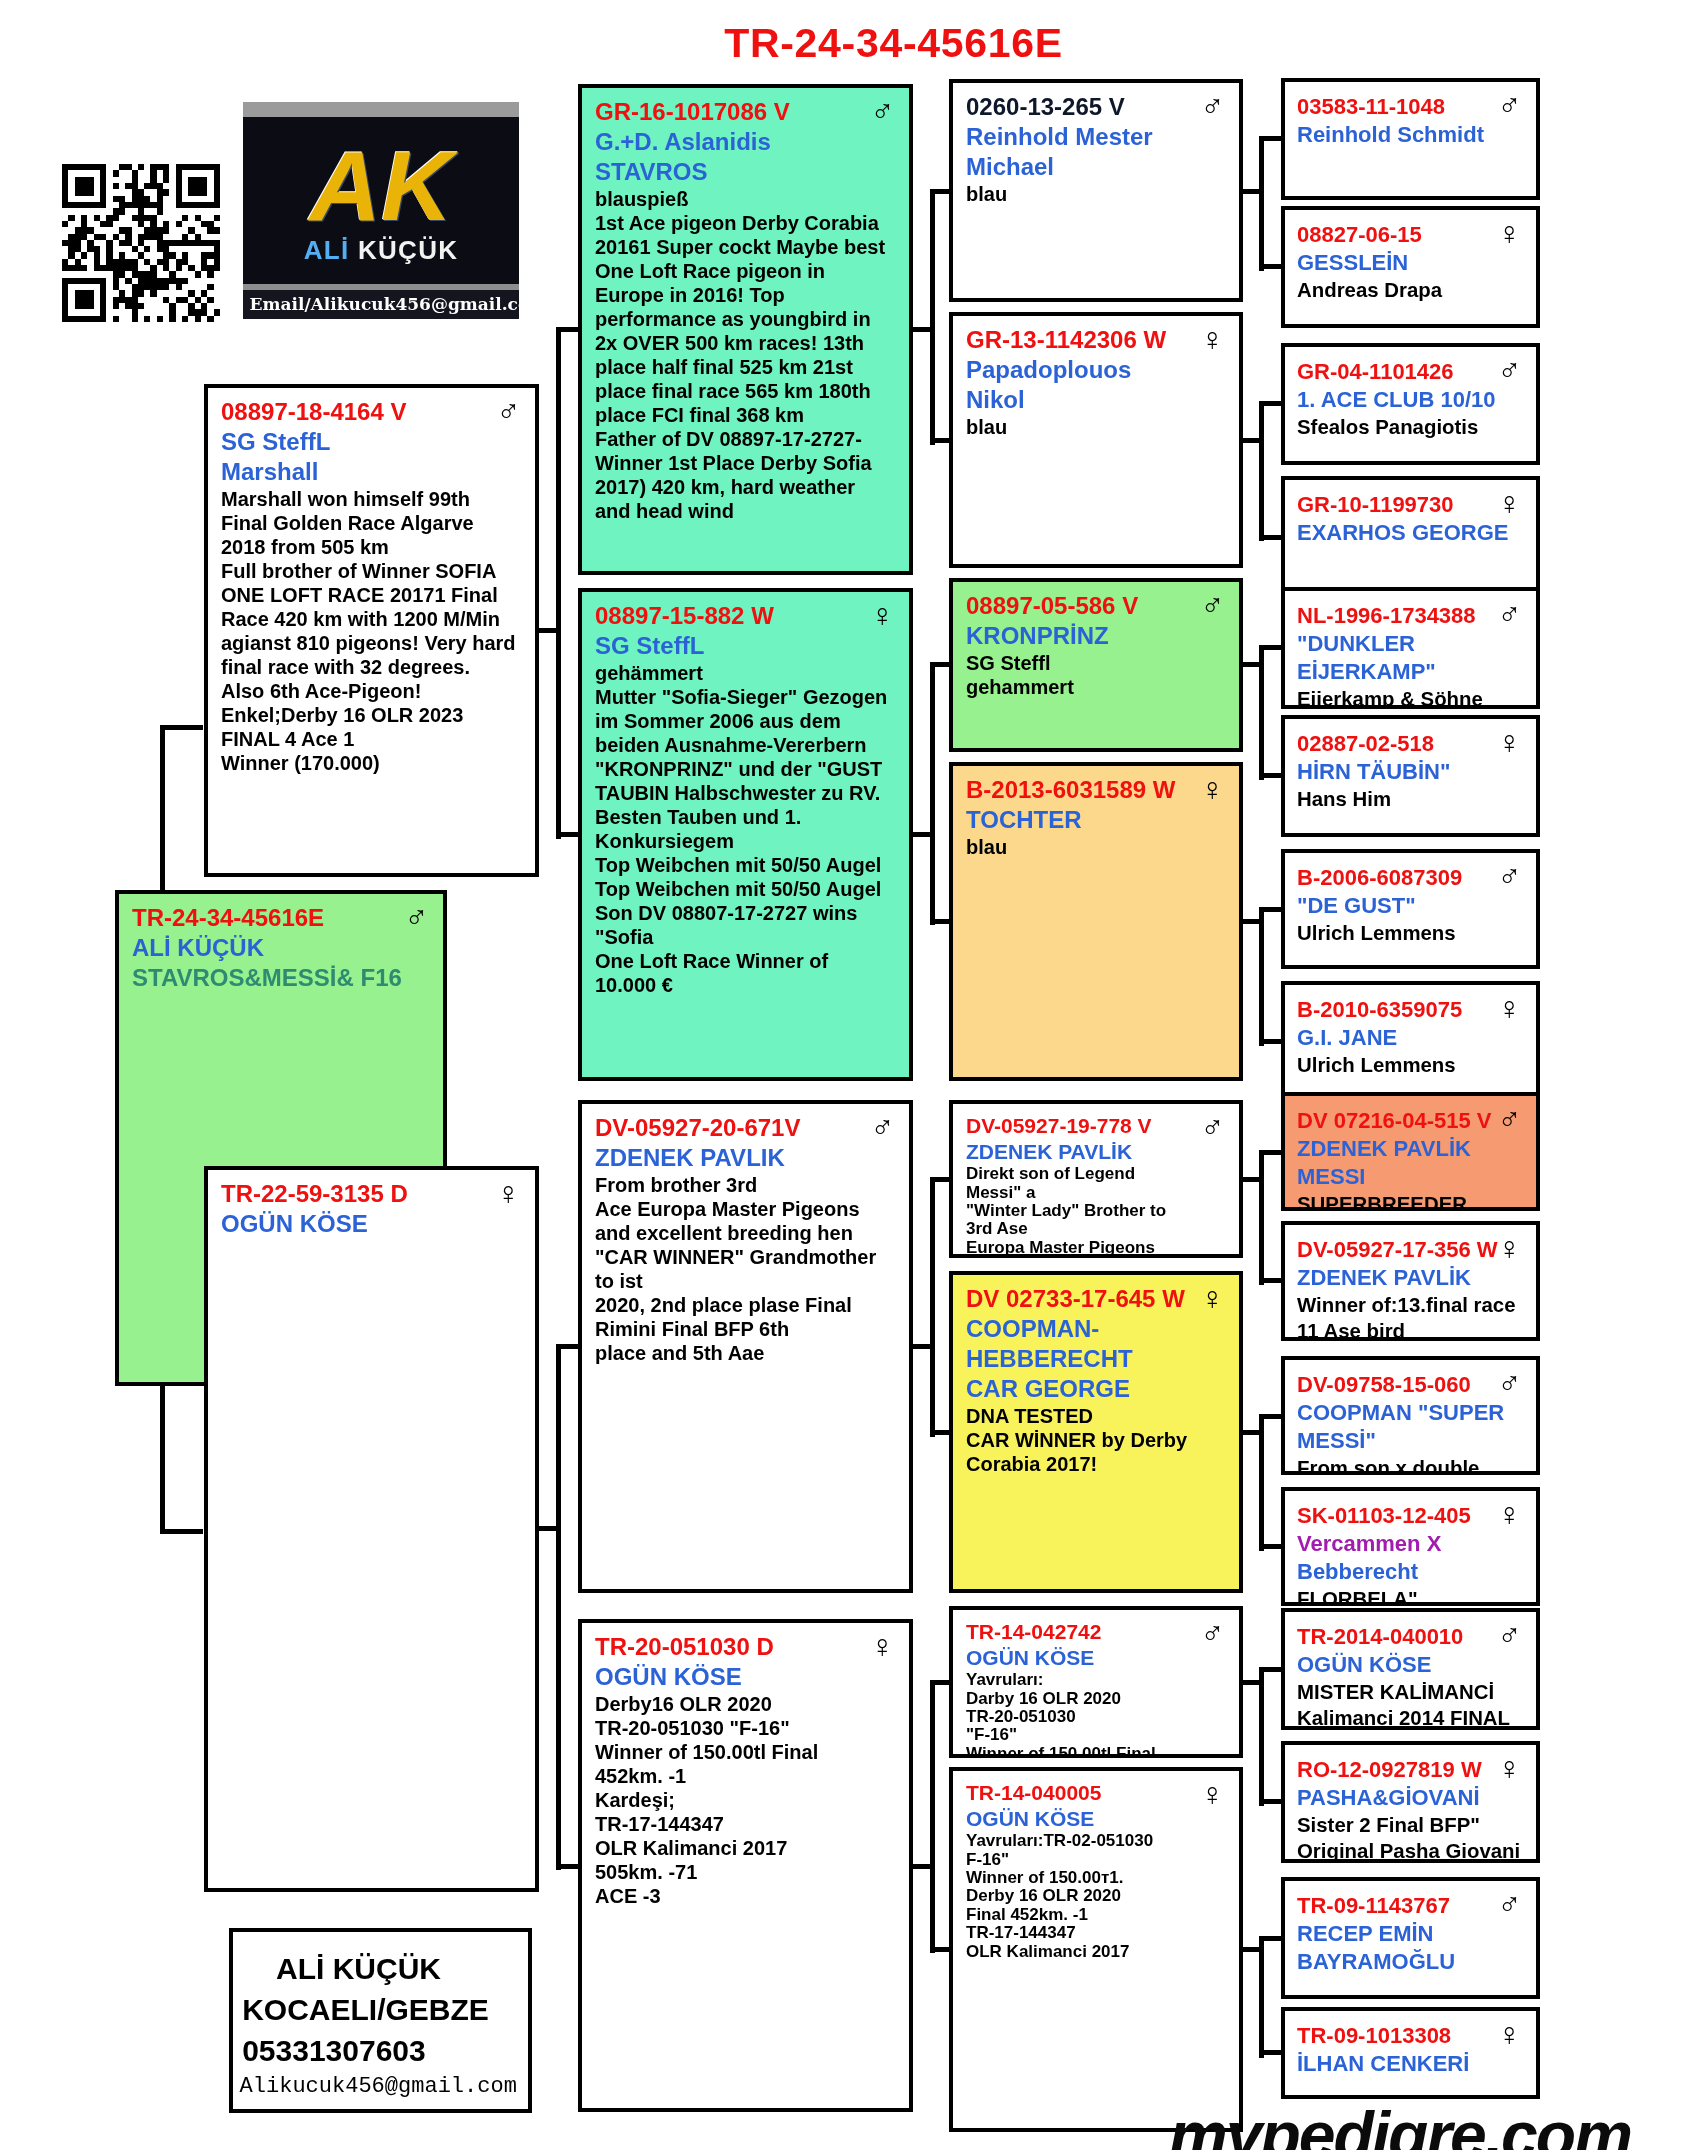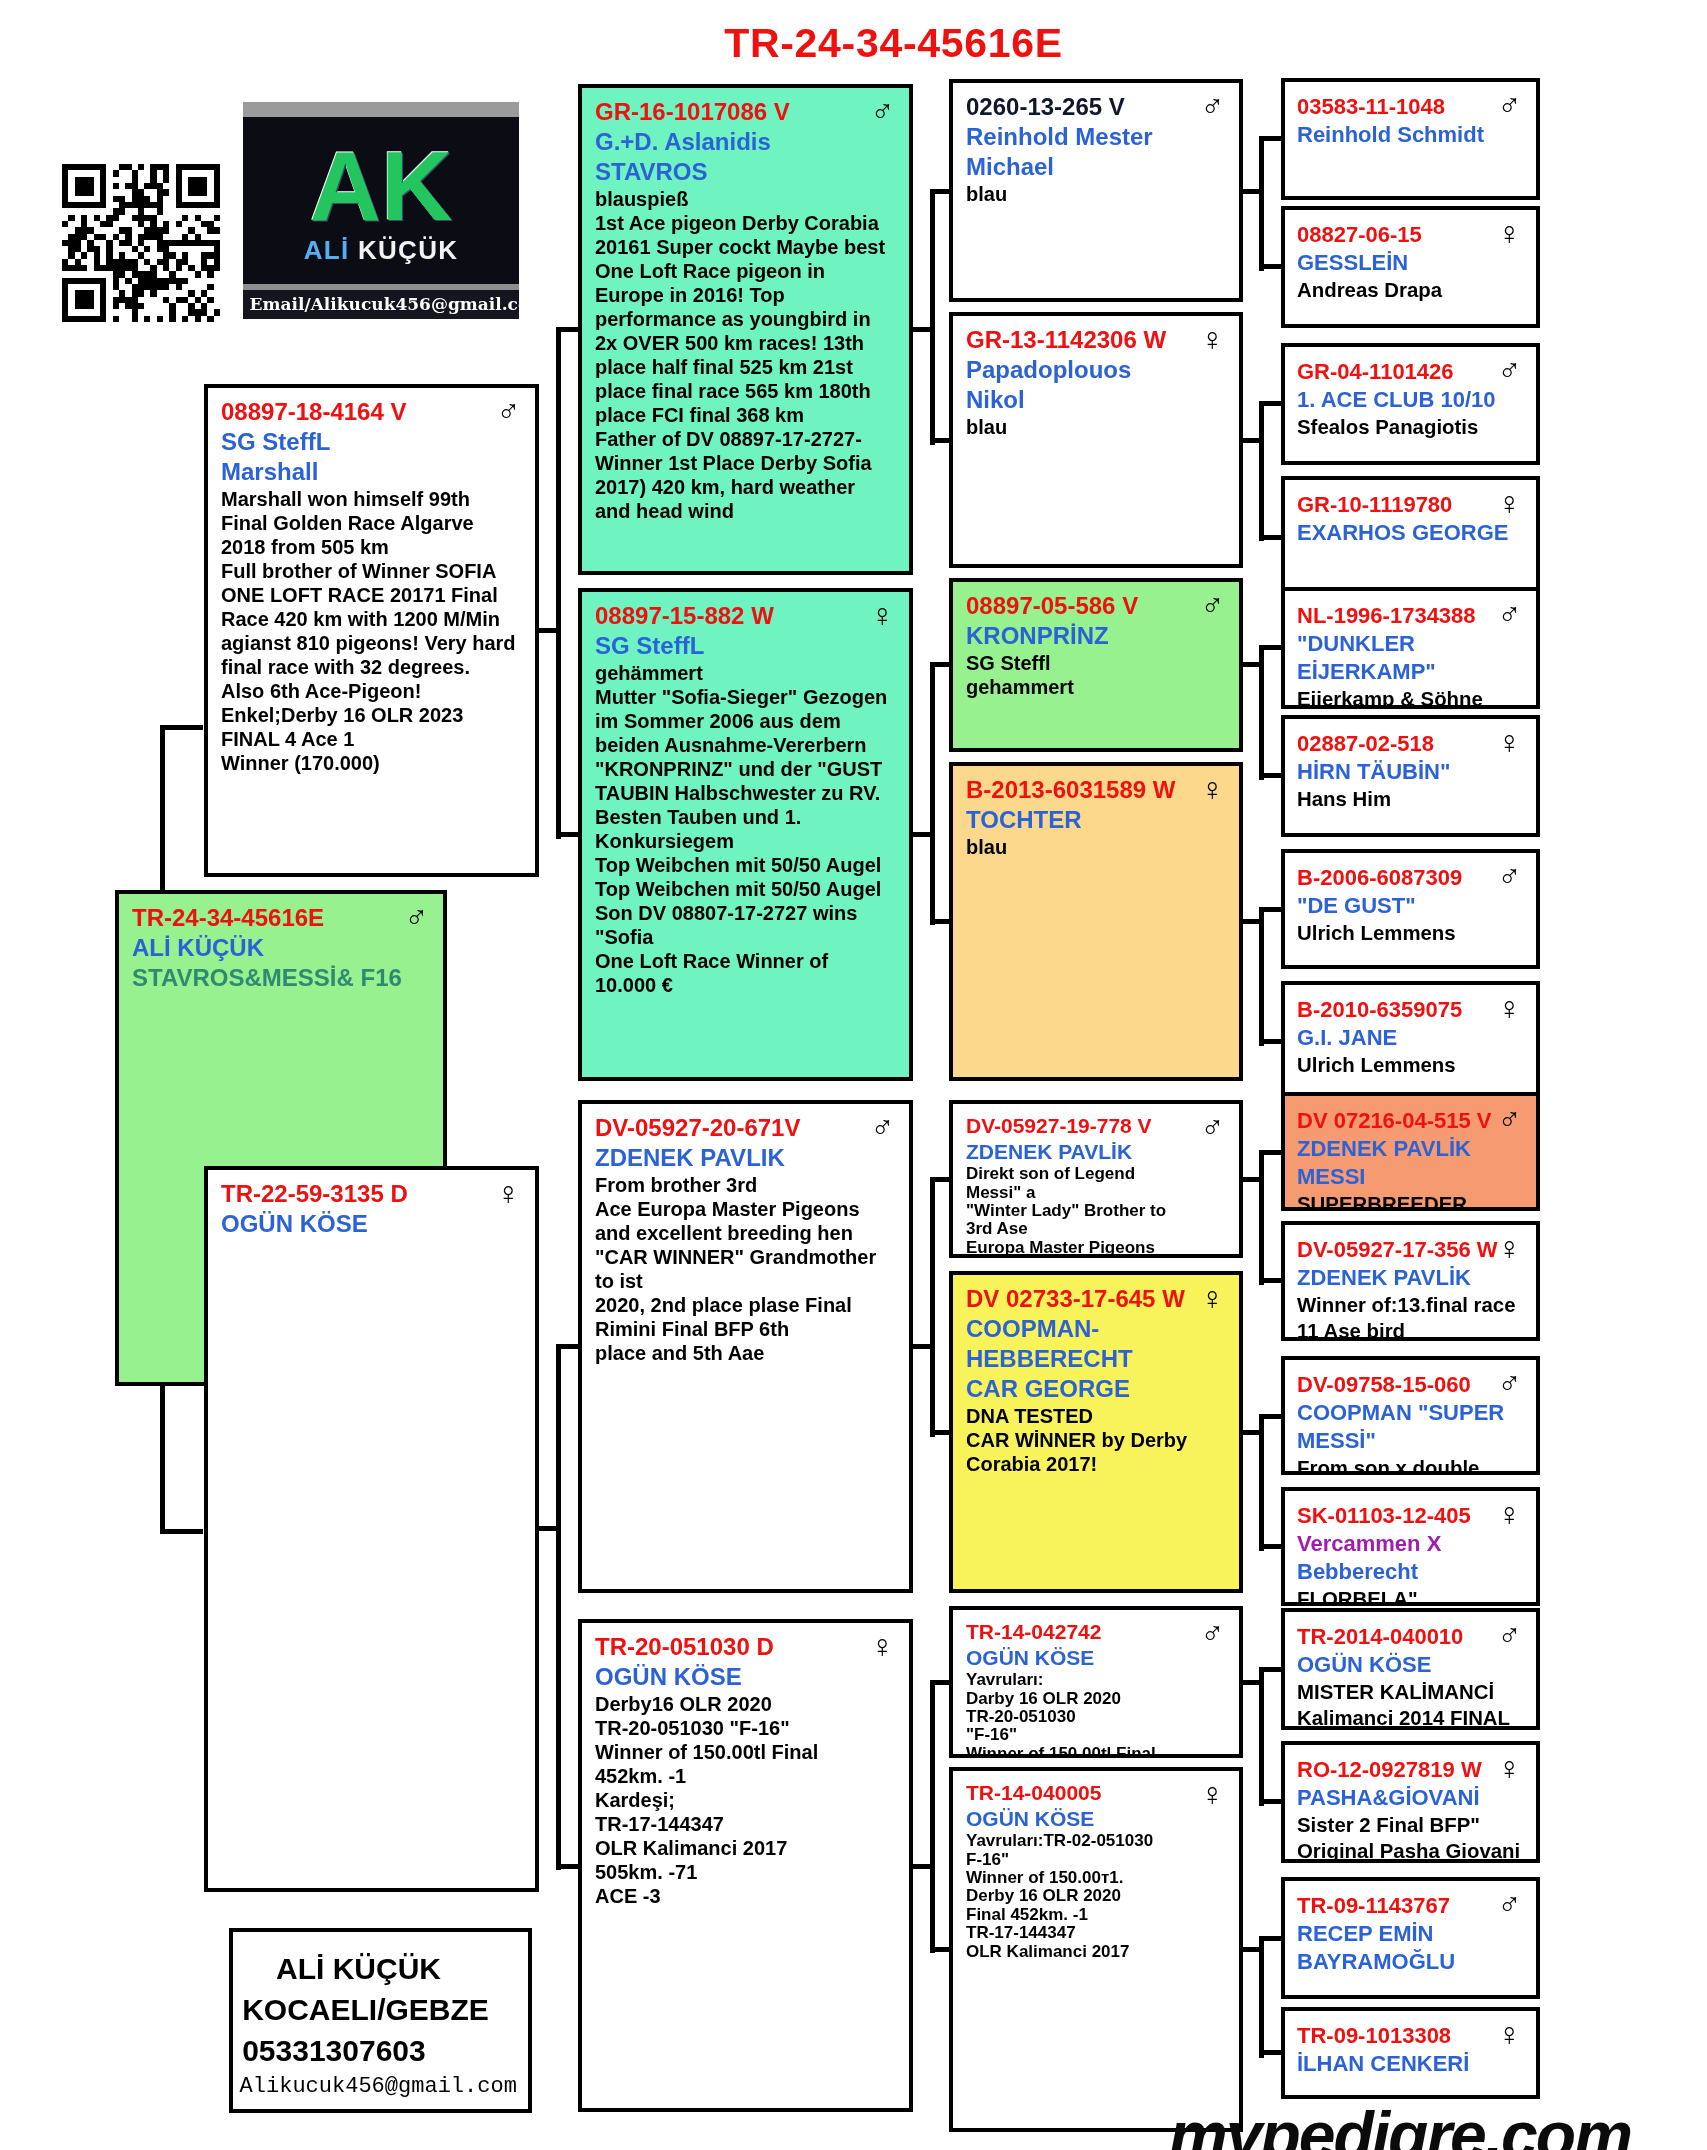--- a/index.html
+++ b/index.html
@@ -21,21 +21,21 @@
   .box.compact .bline{font-size:17px;line-height:18.4px;}
   .sex{position:absolute;top:5.3px;right:14.5px;font-size:32px;font-weight:normal;color:#000;}
   .seg{position:absolute;background:#000;}
   
   .qr{position:absolute;left:62px;top:164px;width:158px;height:158px;}
   
   .logo{position:absolute;left:243px;top:102px;width:276px;height:217px;background:#0c0c14;
         display:flex;flex-direction:column;overflow:hidden;}
   .logo-bar{height:14.5px;background:#9b9b9b;}
   .logo-mid{flex:1;display:flex;flex-direction:column;align-items:center;justify-content:center;}
-  .logo-ak{font-size:99px;line-height:99px;color:#22c55e;
+  .logo-ak{font-size:99px;line-height:99px;font-style:italic;color:#eab308;
            text-shadow:1.3px 1.3px 0 #3a4a66,-0.7px -0.7px 0 #ffffff;text-align:center;}
   .logo-name{font-size:26px;line-height:30px;letter-spacing:1.3px;color:#f2f2f2;}
   .logo-name .nm1{color:#53aef2;}
   .logo-email{border-top:6.6px solid #8e8e8e;background:#15151f;color:#ffffff;
               font-family:"DejaVu Serif",serif;font-size:17px;padding:4.6px 6.6px;}
   
   .contact{position:absolute;left:229px;top:1928px;width:303px;height:185px;
            border:4.6px solid #000;box-sizing:border-box;background:#fff;padding-top:16px;}
   .contact .c1{font-size:30px;line-height:41px;padding-left:43px;}
   .contact .c2,.contact .c3{font-size:30px;line-height:41px;padding-left:9.2px;}
@@ -538,21 +538,21 @@
         <div class="bline">Andreas Drapa</div>
       </div>
       <div class="box small" style="left: 1281px; top: 343px; width: 259px; height: 122px; background: rgb(255, 255, 255);">
         <div class="sex">♂</div>
         <div class="ring" style="color: rgb(239, 16, 16);">GR-04-1101426</div>
         <div class="name" style="color: rgb(43, 98, 214);">1. ACE CLUB 10/10</div>
         <div class="bline">Sfealos Panagiotis</div>
       </div>
       <div class="box small" style="left: 1281px; top: 476px; width: 259px; height: 122px; background: rgb(255, 255, 255);">
         <div class="sex">♀</div>
-        <div class="ring" style="color: rgb(239, 16, 16);">GR-10-1119780</div>
+        <div class="ring" style="color: rgb(239, 16, 16);">GR-10-1199730</div>
         <div class="name" style="color: rgb(43, 98, 214);">EXARHOS GEORGE</div>
       </div>
       <div class="box small" style="left: 1281px; top: 587px; width: 259px; height: 122px; background: rgb(255, 255, 255);">
         <div class="sex">♂</div>
         <div class="ring" style="color: rgb(239, 16, 16);">NL-1996-1734388</div>
         <div class="name" style="color: rgb(43, 98, 214);">"DUNKLER</div>
         <div class="name" style="color: rgb(43, 98, 214);">EİJERKAMP"</div>
         <div class="bline">Eijerkamp &amp; Söhne</div>
       </div>
       <div class="box small" style="left: 1281px; top: 715px; width: 259px; height: 122px; background: rgb(255, 255, 255);">

